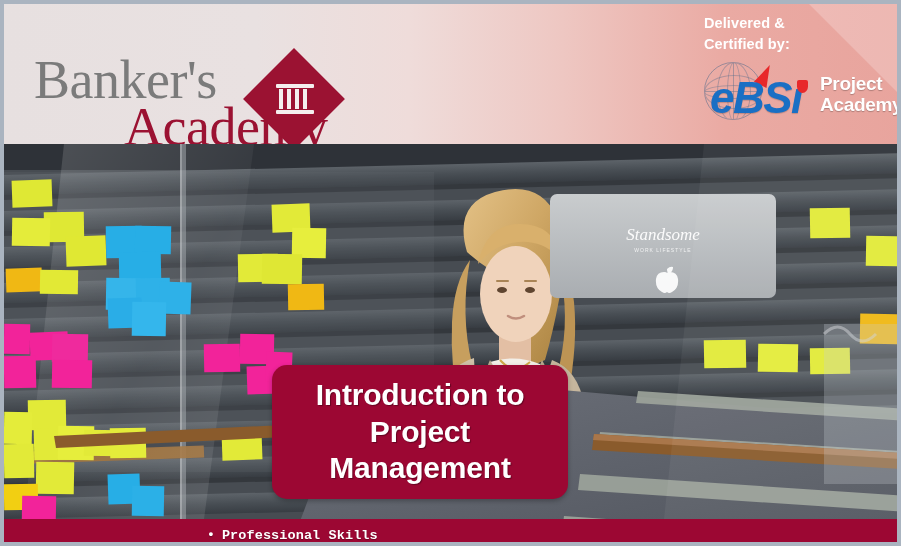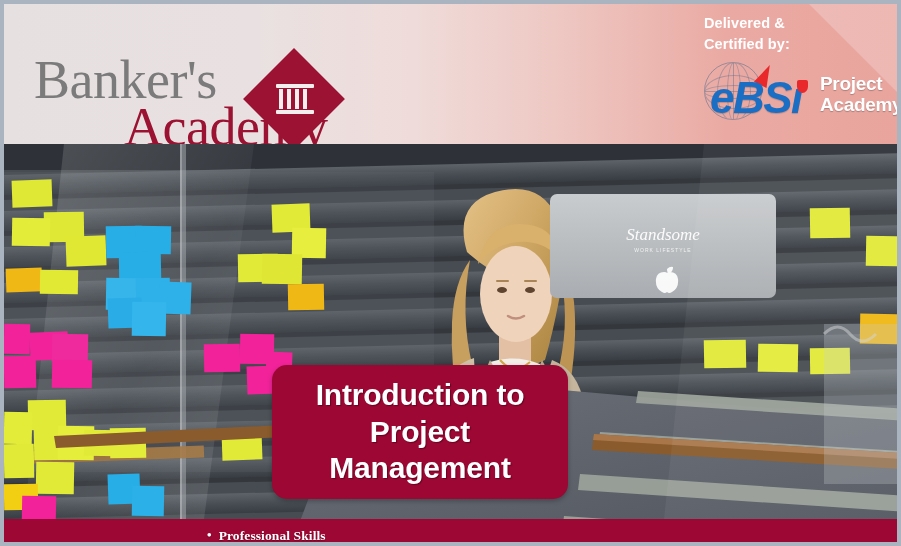--- a/index.html
+++ b/index.html
@@ -270,21 +270,21 @@
     position: absolute;
     left: 0; top: 515px;
     width: 901px;
     height: 31px;
     background: #9c0733;
     display: flex;
     align-items: center;
   }
   .crumb {
     position: absolute;
-    font-family: Liberation Serif, serif;
+    font-family: Liberation Mono, monospace;
     font-size: 13.5px;
     font-weight: bold;
     color: #ffffff;
     letter-spacing: 0.1px;
     white-space: nowrap;
     text-shadow: 0 1px 1px rgba(0,0,0,0.3);
   }
   .crumb-1 { left: 203px; top: 8px; }
   .crumb-2 { left: 448px; top: 8px; }
   .crumb .bullet {

